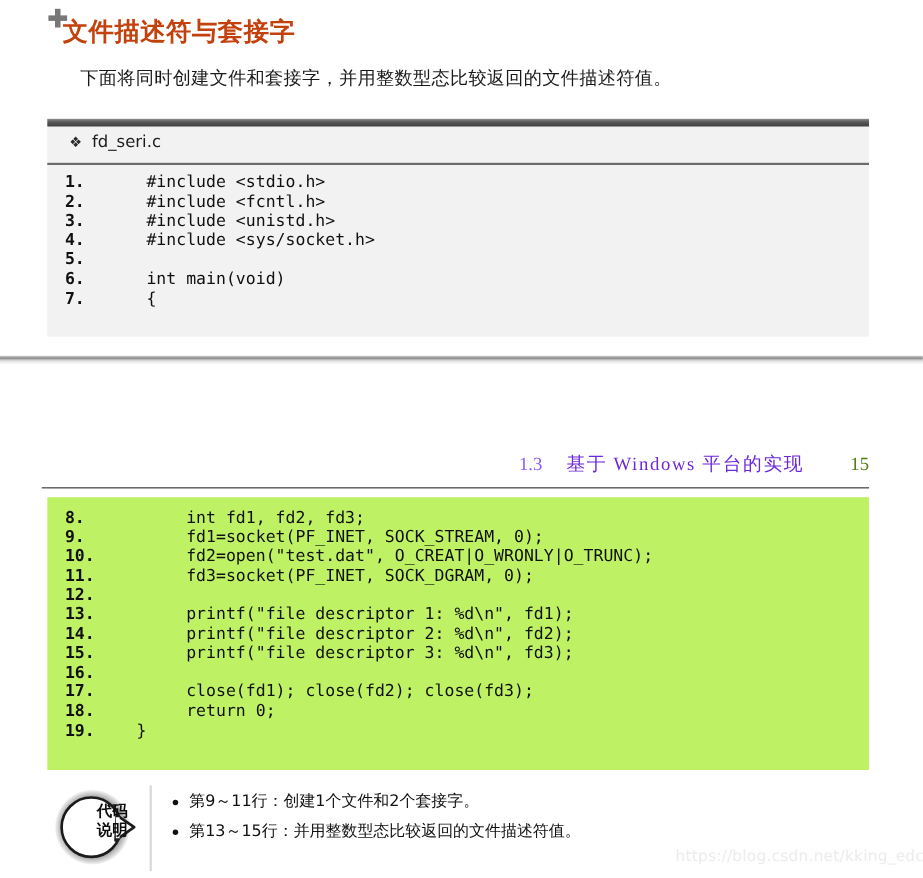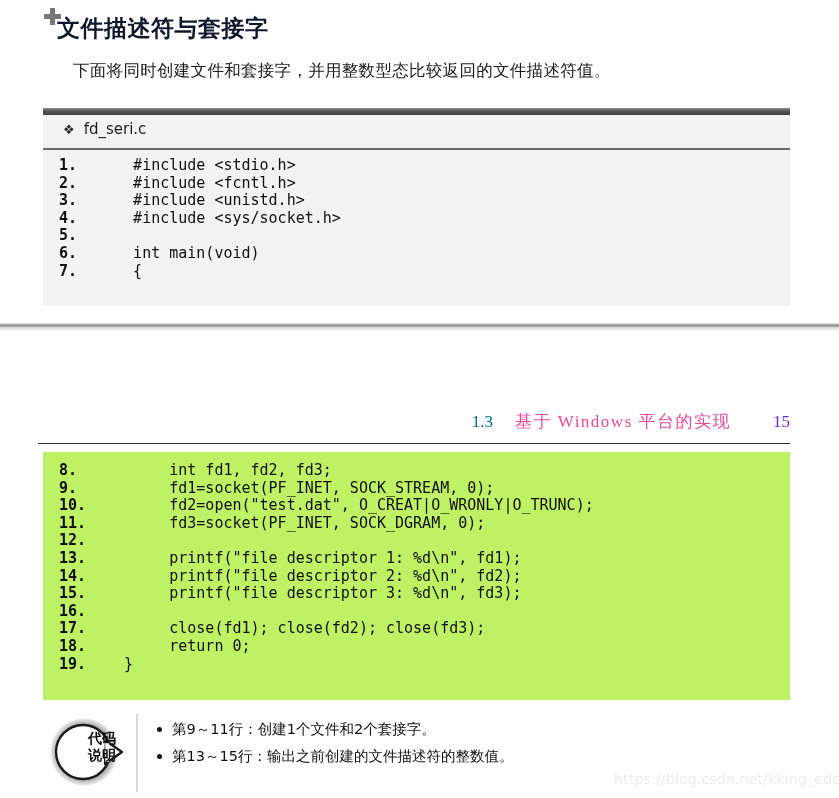--- a/index.html
+++ b/index.html
@@ -39,21 +39,21 @@
   }
 
   .section-title {
     position: absolute;
     left: 57px;
     top: 13px;
     font-family: "DejaVu Sans", "Liberation Sans", sans-serif;
     font-weight: bold;
     font-size: 23px;
     letter-spacing: 0.5px;
-    color: #0f172a;
+    color: #c2410c;
     white-space: nowrap;
   }
 
   .intro-para {
     position: absolute;
     left: 73px;
     top: 60px;
     font-family: Liberation Sans, sans-serif;
     font-size: 16.5px;
     color: #1a1a1a;
@@ -148,33 +148,33 @@
     position: absolute;
     right: 0;
     top: 0;
     display: flex;
     align-items: baseline;
     white-space: nowrap;
   }
   .rh-num {
     font-family: "Liberation Serif", "DejaVu Serif", serif;
     font-size: 17px;
-    color: #0369a1;
+    color: #8b5cf6;
   }
   .rh-title {
     font-family: "Liberation Serif", "DejaVu Serif", serif;
     font-size: 17px;
-    color: #ec4899;
+    color: #6d28d9;
     margin-left: 22px;
     letter-spacing: 1.5px;
   }
   .rh-page {
     font-family: "Liberation Serif", "DejaVu Serif", serif;
     font-size: 17px;
-    color: #6d28d9;
+    color: #4d7c0f;
     margin-left: 42px;
   }
   .rh-rule {
     position: absolute;
     left: 0;
     top: 33px;
     width: 752px;
     height: 1px;
     background: #2c2c2c;
   }
@@ -316,17 +316,17 @@
     <div class="badge-text">
       <div>代码</div>
       <div>说明</div>
     </div>
   </div>
 
   <div class="explain-divider"></div>
 
   <div class="bullets" id="bullets">
       <div class="bullet-item">第9～11行：创建1个文件和2个套接字。</div>
-      <div class="bullet-item">第13～15行：输出之前创建的文件描述符的整数值。</div>
+      <div class="bullet-item">第13～15行：并用整数型态比较返回的文件描述符值。</div>
     </div>
 </div>
 
 <div class="watermark">https://blog.csdn.net/kking_edc</div>
 
 </body></html>

